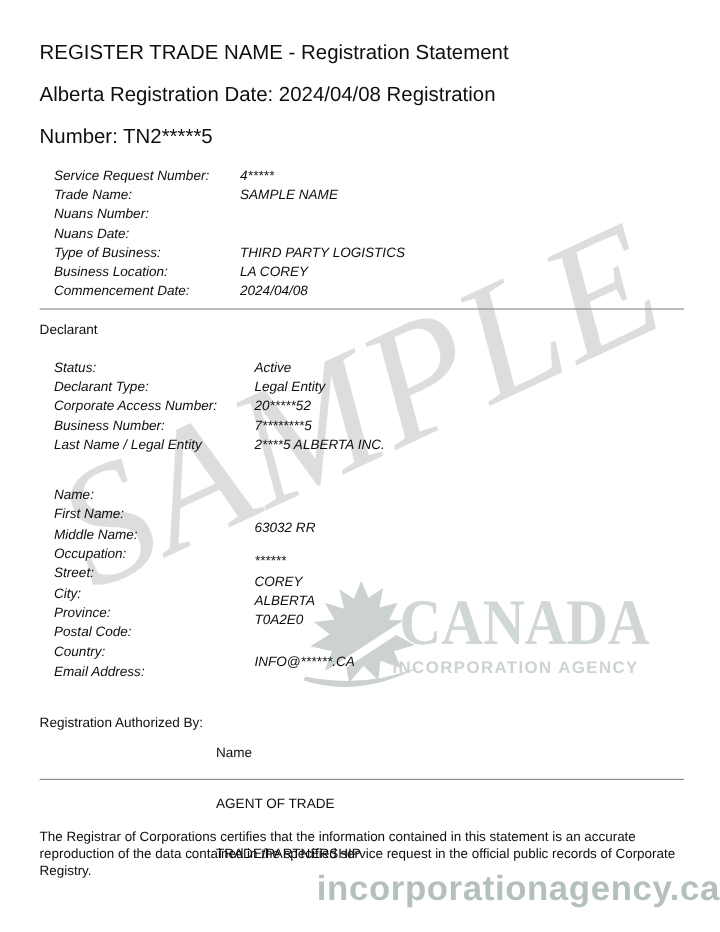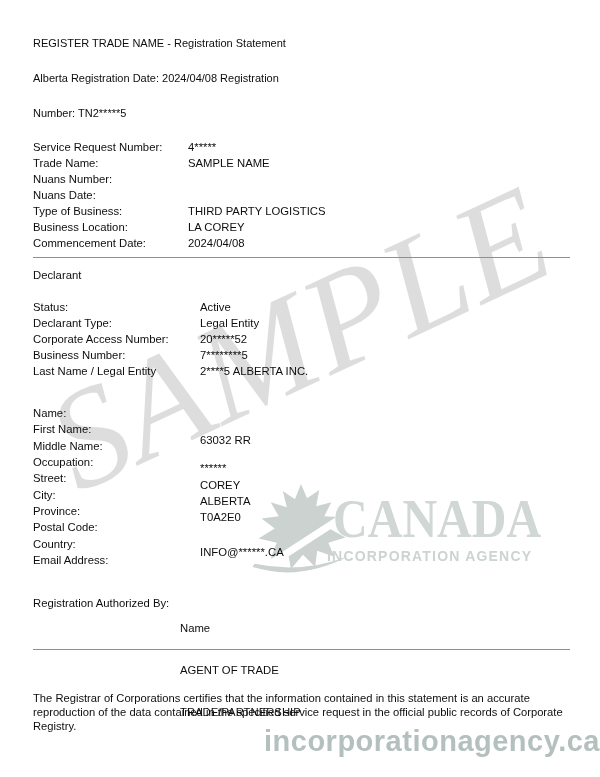--- a/index.html
+++ b/index.html
@@ -31,23 +31,23 @@
   }
   .wm-footer{
     position:absolute;left:0;top:726px;width:600px;text-align:right;
     font-weight:bold;font-size:29px;line-height:30px;letter-spacing:0.5px;
   }
 
   
   #content{position:absolute;inset:0;z-index:2;}
   .doc-title{
     position:absolute;left:33px;top:26px;width:540px;
-    font-size:11px;line-height:35px;font-weight:400;color:#0e0e0e;
-  }
-  .kv-section{position:absolute;left:33px;width:540px;}
+    font-size:17px;line-height:35px;font-weight:400;color:#0e0e0e;
+  }
+  .kv-section{position:absolute;left:45px;width:540px;font-style:italic;}
   .row{display:flex;align-items:center;font-size:11.3px;color:#0e0e0e;}
   .row .lab{flex:none;}
   .row .val{flex:1;white-space:nowrap;}
   #sec-registration{top:139px;}
   #sec-registration .row{height:16px;}
   #sec-registration .lab{width:155px;}
   #sec-declarant-rows{top:299px;}
   #sec-declarant-rows .row{height:16px;}
   #sec-declarant-rows .lab{width:167px;}
   #sec-person{top:395px;}

